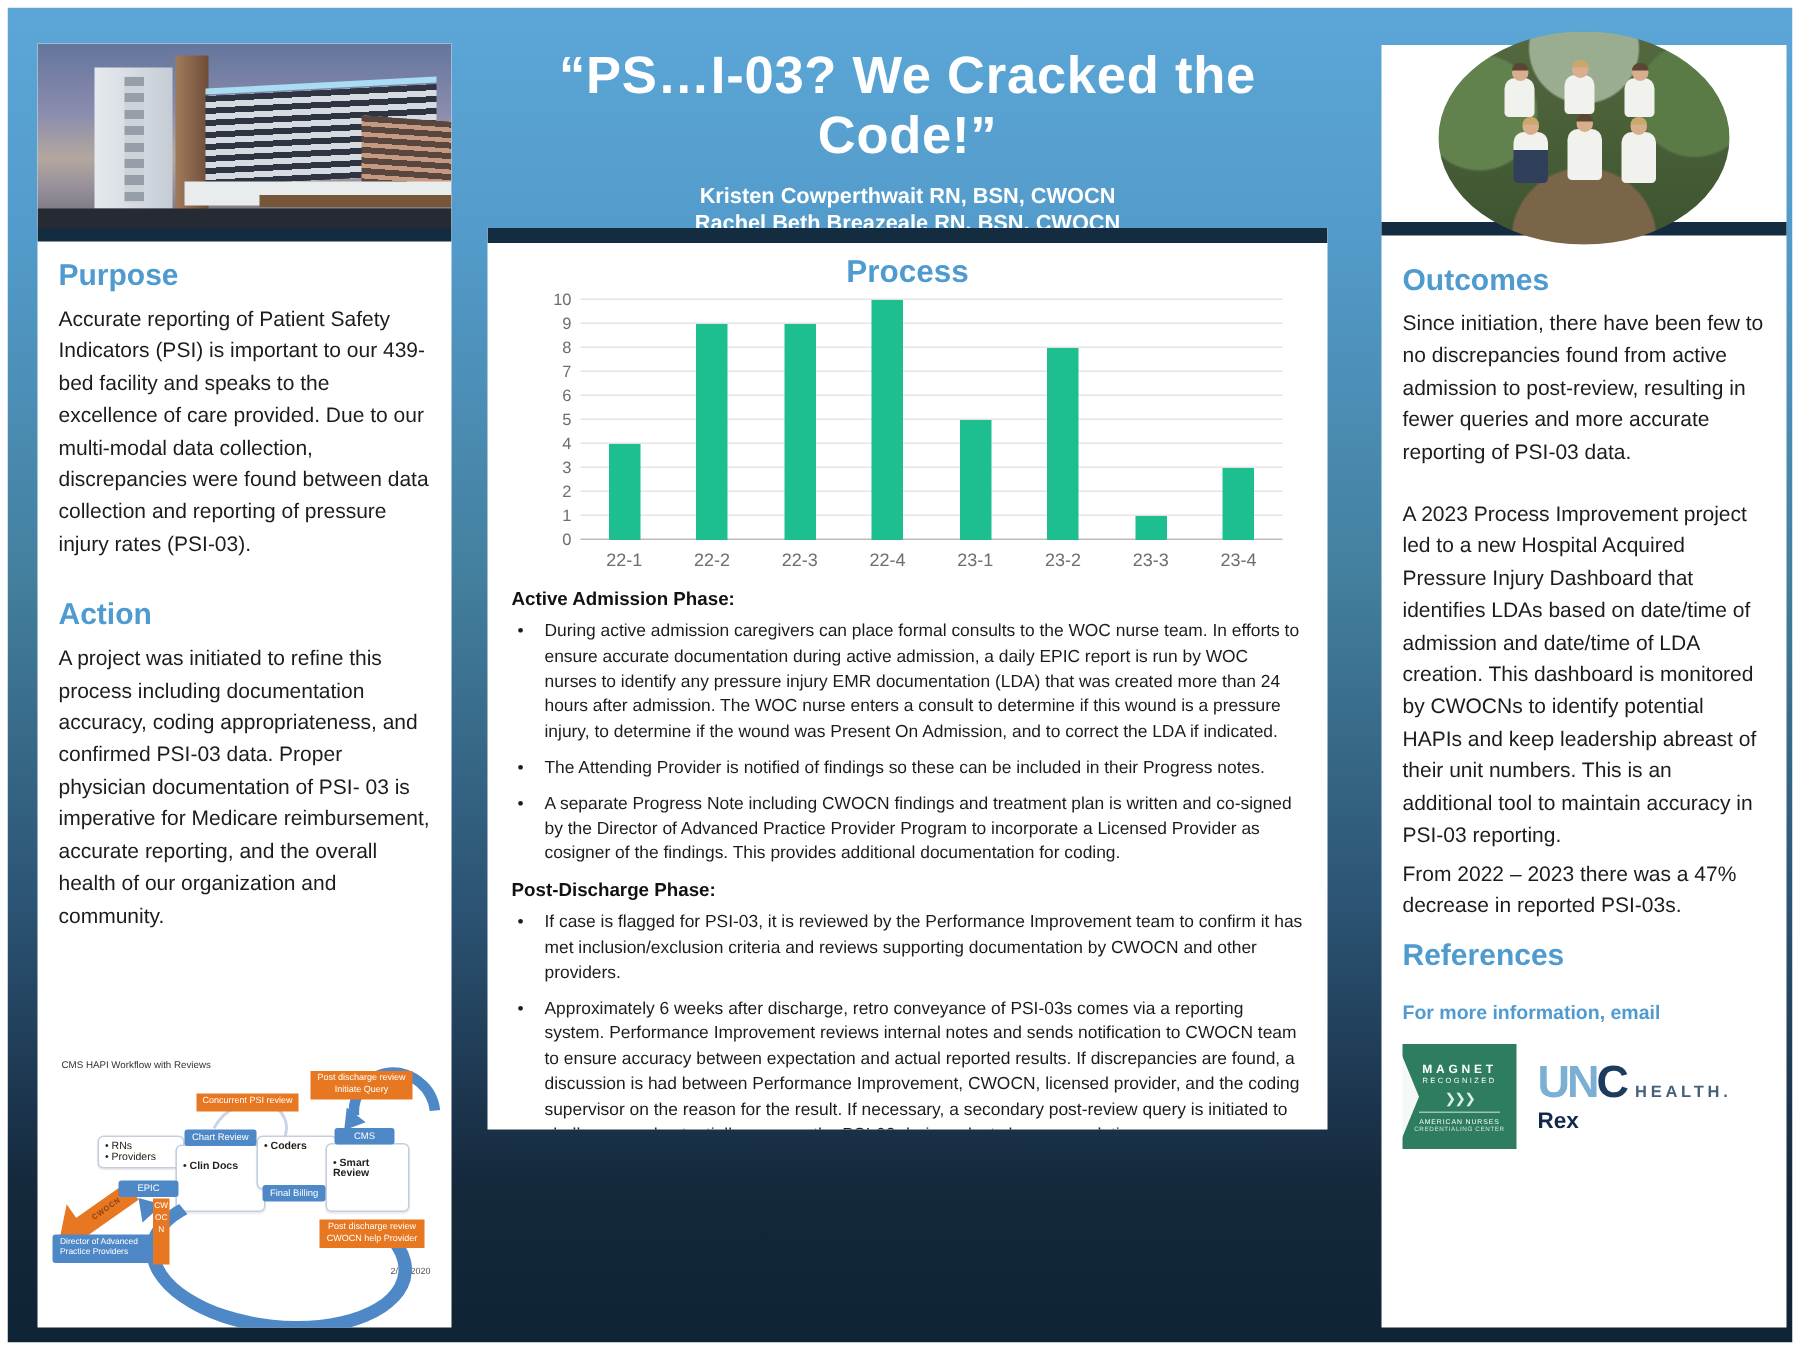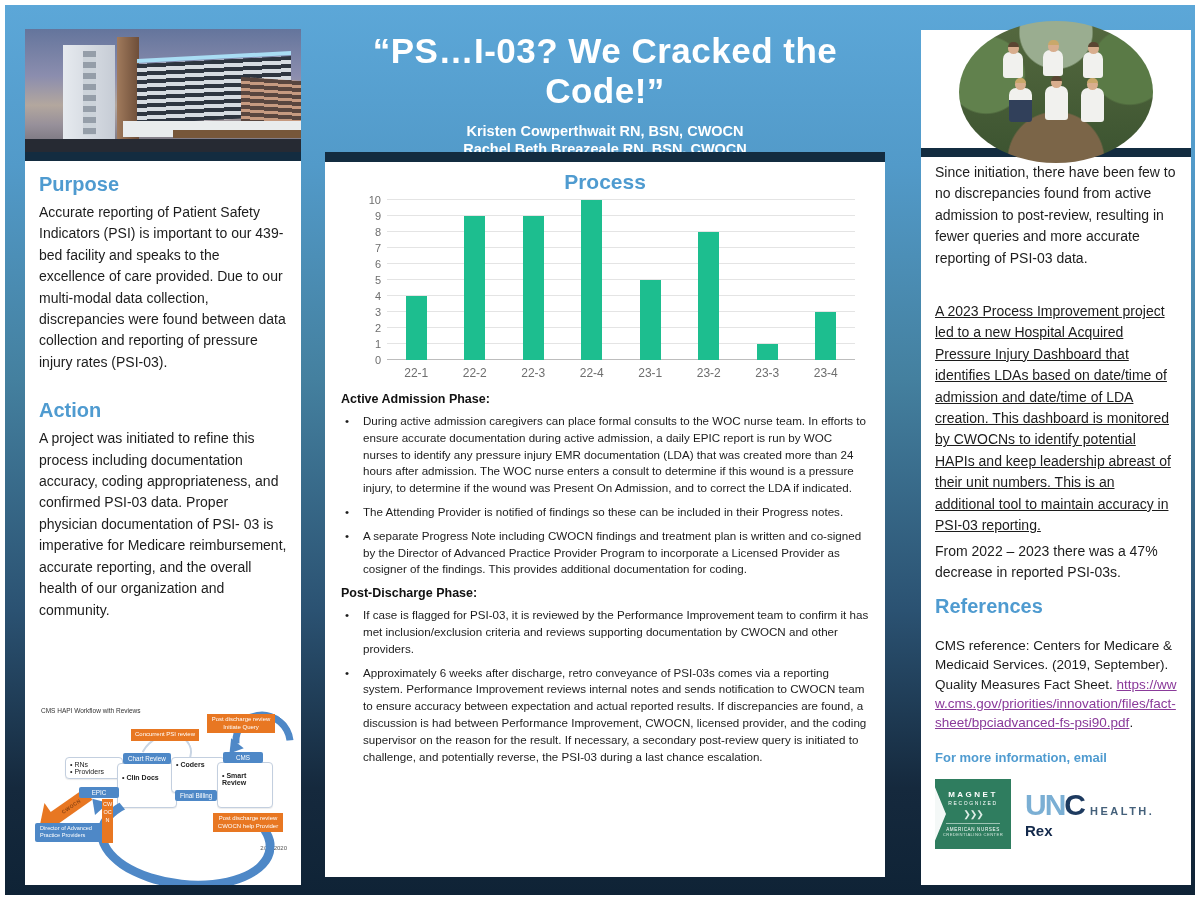--- a/index.html
+++ b/index.html
@@ -2,21 +2,21 @@
 <html><head>
 <meta charset="utf-8">
 <style>
   html,body{margin:0;padding:0;background:#ffffff;}
   body{width:1200px;height:900px;position:relative;overflow:hidden;
        font-family:"Liberation Sans",sans-serif;}
   .poster{position:absolute;inset:0;border:5px solid #ffffff;box-sizing:border-box;
     background:linear-gradient(180deg,#5ca7d8 0%,#529ac9 18%,#44809f 42%,#2b5272 68%,#15293d 88%,#0f2336 100%);}
   .panel{position:absolute;background:#ffffff;overflow:hidden;}
   .panel-left{left:20px;top:24px;width:276px;height:856px;}
-  .panel-center{left:320px;top:147px;width:560px;height:725px;}
+  .panel-center{left:320px;top:147px;width:560px;height:601px;}
   .panel-right{left:916px;top:25px;width:270px;height:855px;overflow:visible;}
   .darkbar{background:#132c40;height:9px;width:100%;}
 
   
   .title-block{position:absolute;left:305px;top:26px;width:590px;text-align:center;color:#fff;}
   .poster-title{font-size:35px;font-weight:bold;letter-spacing:.5px;margin:0 0 12px;}
   .author{font-size:14.5px;font-weight:bold;line-height:1.24;}
 
   
   .building{height:123px;position:relative;overflow:hidden;
@@ -103,21 +103,21 @@
   .person .head{width:11px;height:11px;border-radius:50%;background:#d8ae8e;margin:0 auto;position:relative;}
   .person .head::before{content:"";position:absolute;left:0;right:0;top:-1px;height:5px;border-radius:6px 6px 0 0;background:#5a4632;}
   .person.blonde .head::before{background:#c9a86a;}
   .person .body{width:20px;height:26px;background:#f1f1ee;border-radius:7px 7px 3px 3px;margin:-2px auto 0;}
   .person.front .body{width:23px;height:34px;}
   .person.navy .body{background:linear-gradient(180deg,#f1f1ee 0 35%,#31405a 35%);}
   .rightbar{position:absolute;top:118px;left:0;width:100%;height:9px;background:#132c40;z-index:2;}
   .right-content{position:absolute;top:132px;left:14px;right:13px;bottom:6px;}
   .right-content .sec-heading{margin-top:16px;}
   .right-content .first{margin-top:14px;}
-  .rgt-gap{margin-top:32px;text-decoration:underline;}
+  .rgt-gap{margin-top:20px;}
   .refs-text{font-size:13.5px;line-height:1.42;color:#1c1c1c;margin:4px 0 0;}
   .ref-link{color:#8a3a9a;text-decoration:underline;word-break:break-all;cursor:pointer;}
   .contact{font-size:13px;font-weight:bold;color:#4f9bd0;line-height:1.3;margin-top:18px;word-break:break-all;}
   .logo-row{display:flex;align-items:center;margin-top:12px;gap:14px;}
   .magnet{position:relative;width:76px;height:70px;background:#2f7d5f;color:#fff;flex:0 0 auto;
     display:flex;flex-direction:column;align-items:center;justify-content:center;padding:4px 2px;box-sizing:border-box;}
   .magnet-ribbon{position:absolute;left:-13px;top:7px;width:24px;height:56px;background:#fff;
     clip-path:polygon(0 0,52% 0,100% 50%,52% 100%,0 100%,46% 50%);opacity:.95;}
   .magnet .m1{font-size:8px;font-weight:bold;letter-spacing:2.5px;}
   .magnet .m2{font-size:5px;letter-spacing:1.6px;margin-top:1px;}
@@ -316,29 +316,26 @@
           <div class="head"></div>
           <div class="body"></div>
         </div>
       <div class="person front blonde" style="left:122px;top:58px;">
           <div class="head"></div>
           <div class="body"></div>
         </div>
     </div>
 
     <div class="right-content">
+      <h2 class="sec-heading first" style="margin-top:14px;">Outcomes</h2>
       <p class="body-text">Since initiation, there have been few to no discrepancies found from active admission to post-review, resulting in fewer queries and more accurate reporting of PSI-03 data.</p>
       <p class="body-text rgt-gap">A 2023 Process Improvement project led to a new Hospital Acquired Pressure Injury Dashboard that identifies LDAs based on date/time of admission and date/time of LDA creation. This dashboard is monitored by CWOCNs to identify potential HAPIs and keep leadership abreast of their unit numbers.  This is an additional tool to maintain accuracy in PSI-03 reporting.</p>
       <p class="body-text" style="margin-top:4px;">From 2022 – 2023 there was a 47% decrease in reported PSI-03s.</p>
 
       <h2 class="sec-heading" style="margin-top:12px;margin-bottom:18px;">References</h2>
-      <p class="refs-text">
-        <span>CMS reference: Centers for Medicare &amp; Medicaid Services. (2019, September). Quality Measures Fact Sheet.</span>
-        <a class="ref-link">https://www.cms.gov/priorities/innovation/files/fact-sheet/bpciadvanced-fs-psi90.pdf</a><span>.</span>
-      </p>
 
       <div class="contact">
         <div>For more information, email</div>
       </div>
 
       <div class="logo-row">
         <div class="magnet">
           <div class="magnet-ribbon"></div>
           <div class="m1">MAGNET</div>
           <div class="m2">RECOGNIZED</div>

